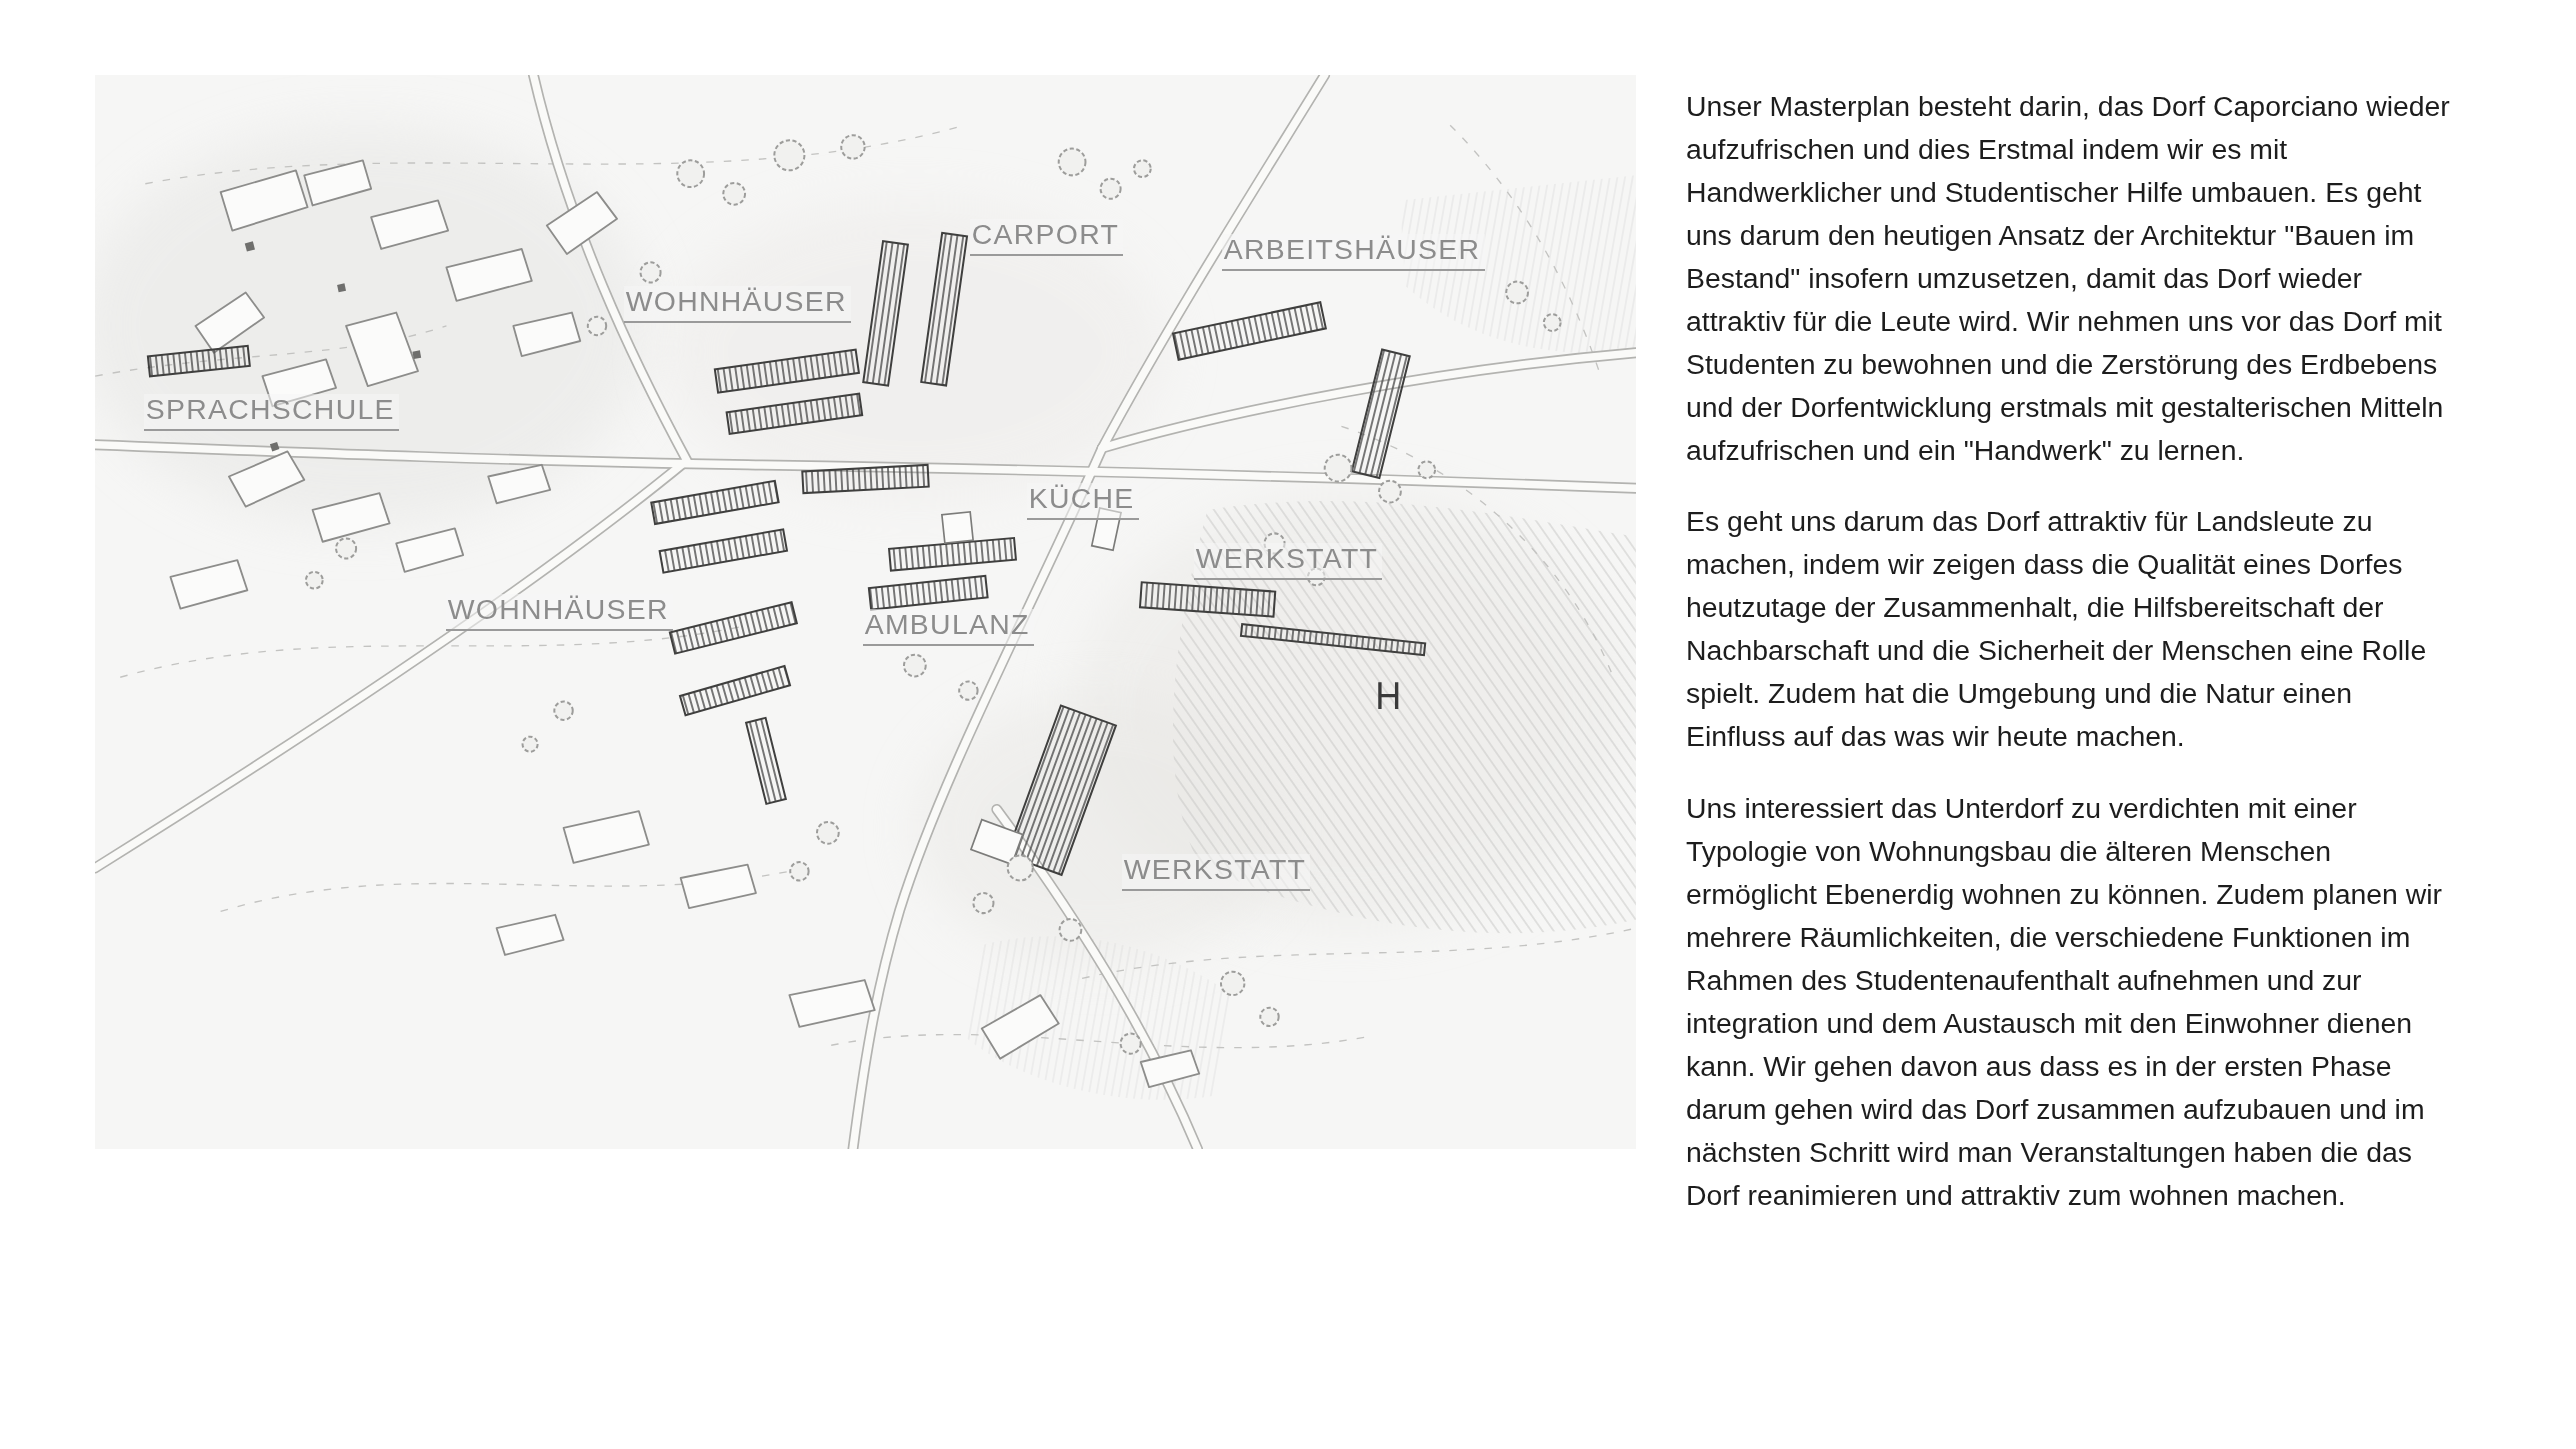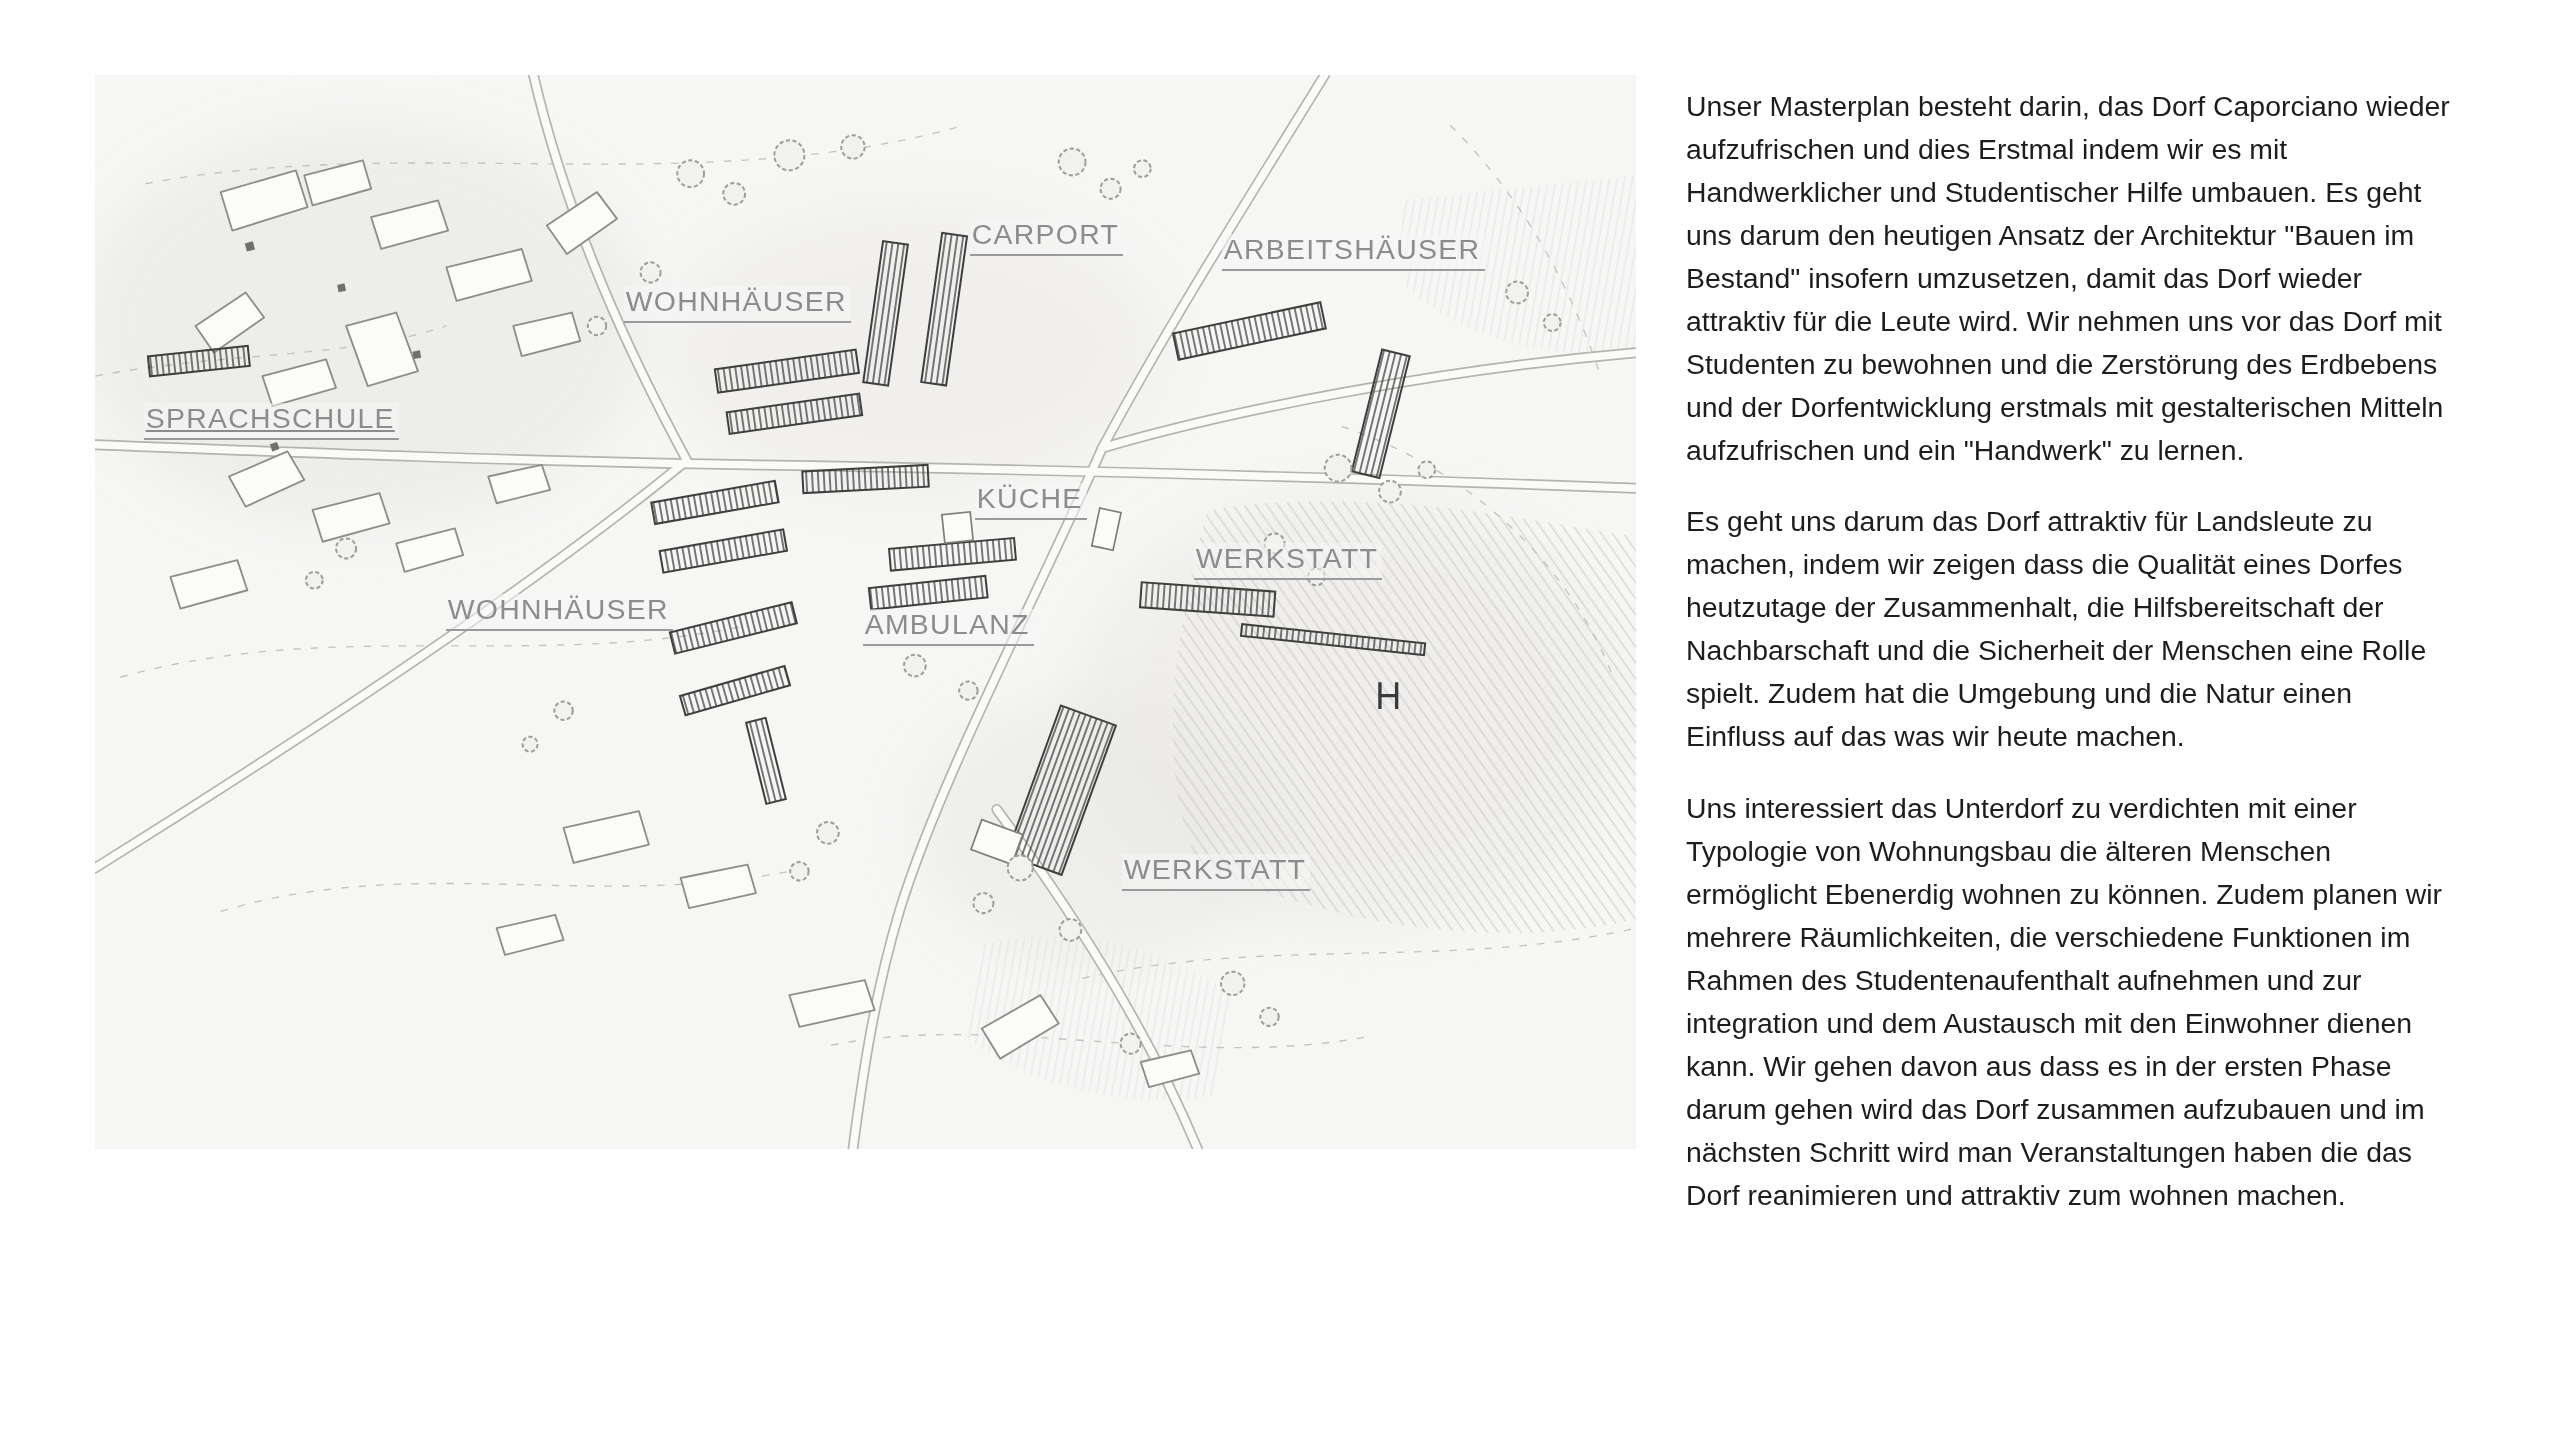--- a/index.html
+++ b/index.html
@@ -217,25 +217,25 @@
           <circle cx="262" cy="604" r="10"></circle>
         <circle cx="1700" cy="260" r="13"></circle>
           <circle cx="1742" cy="296" r="10"></circle>
         <circle cx="560" cy="760" r="11"></circle>
           <circle cx="520" cy="800" r="9"></circle>
         <circle cx="1410" cy="560" r="12"></circle>
           <circle cx="1460" cy="600" r="10"></circle>
       </g>
     </svg>
 
-    <div class="plan-label" style="left:49px;  top:328px;text-decoration:underline;">SPRACHSCHULE</div>
+    <div class="plan-label" style="left:49px;  top:319px;">SPRACHSCHULE</div>
     <div class="plan-label" style="left:529px; top:211px;">WOHNHÄUSER</div>
     <div class="plan-label" style="left:875px;top:144px;text-align:center;">CARPORT</div>
     <div class="plan-label" style="left:1127px;top:159px;">ARBEITSHÄUSER</div>
-    <div class="plan-label" style="left:880px;top:408px;">KÜCHE</div>
+    <div class="plan-label" style="left:932px;top:408px;">KÜCHE</div>
     <div class="plan-label" style="left:1099px;top:468px;text-align:right;">WERKSTATT</div>
     <div class="plan-label" style="left:768px; top:534px;">AMBULANZ</div>
     <div class="plan-label" style="left:351px; top:519px;">WOHNHÄUSER</div>
     <div class="plan-label" style="left:1027px;top:779px;">WERKSTATT</div>
   </div>
 
   <div class="text-col">
     <p>Unser Masterplan besteht darin, das Dorf Caporciano wieder aufzufrischen und dies Erstmal indem wir es mit Handwerklicher und Studentischer Hilfe umbauen. Es geht uns darum den heutigen Ansatz der Architektur "Bauen im Bestand" insofern umzusetzen, damit das Dorf wieder attraktiv für die Leute wird. Wir nehmen uns vor das Dorf mit Studenten zu bewohnen und die Zerstörung des Erdbebens und der Dorfentwicklung erstmals mit gestalterischen Mitteln aufzufrischen und ein "Handwerk" zu lernen.</p>
     <p>Es geht uns darum das Dorf attraktiv für Landsleute zu machen, indem wir zeigen dass die Qualität eines Dorfes heutzutage der Zusammenhalt, die Hilfsbereitschaft der Nachbarschaft und die Sicherheit der Menschen eine Rolle spielt. Zudem hat die Umgebung und die Natur einen Einfluss auf das was wir heute machen.</p>
     <p>Uns interessiert das Unterdorf zu verdichten mit einer Typologie von Wohnungsbau die älteren Menschen ermöglicht Ebenerdig wohnen zu können. Zudem planen wir mehrere Räumlichkeiten, die verschiedene Funktionen im Rahmen des Studentenaufenthalt aufnehmen und zur integration und dem Austausch mit den Einwohner dienen kann. Wir gehen davon aus dass es in der ersten Phase darum gehen wird das Dorf zusammen aufzubauen und im nächsten Schritt wird man Veranstaltungen haben die das Dorf reanimieren und attraktiv zum wohnen machen.</p>

